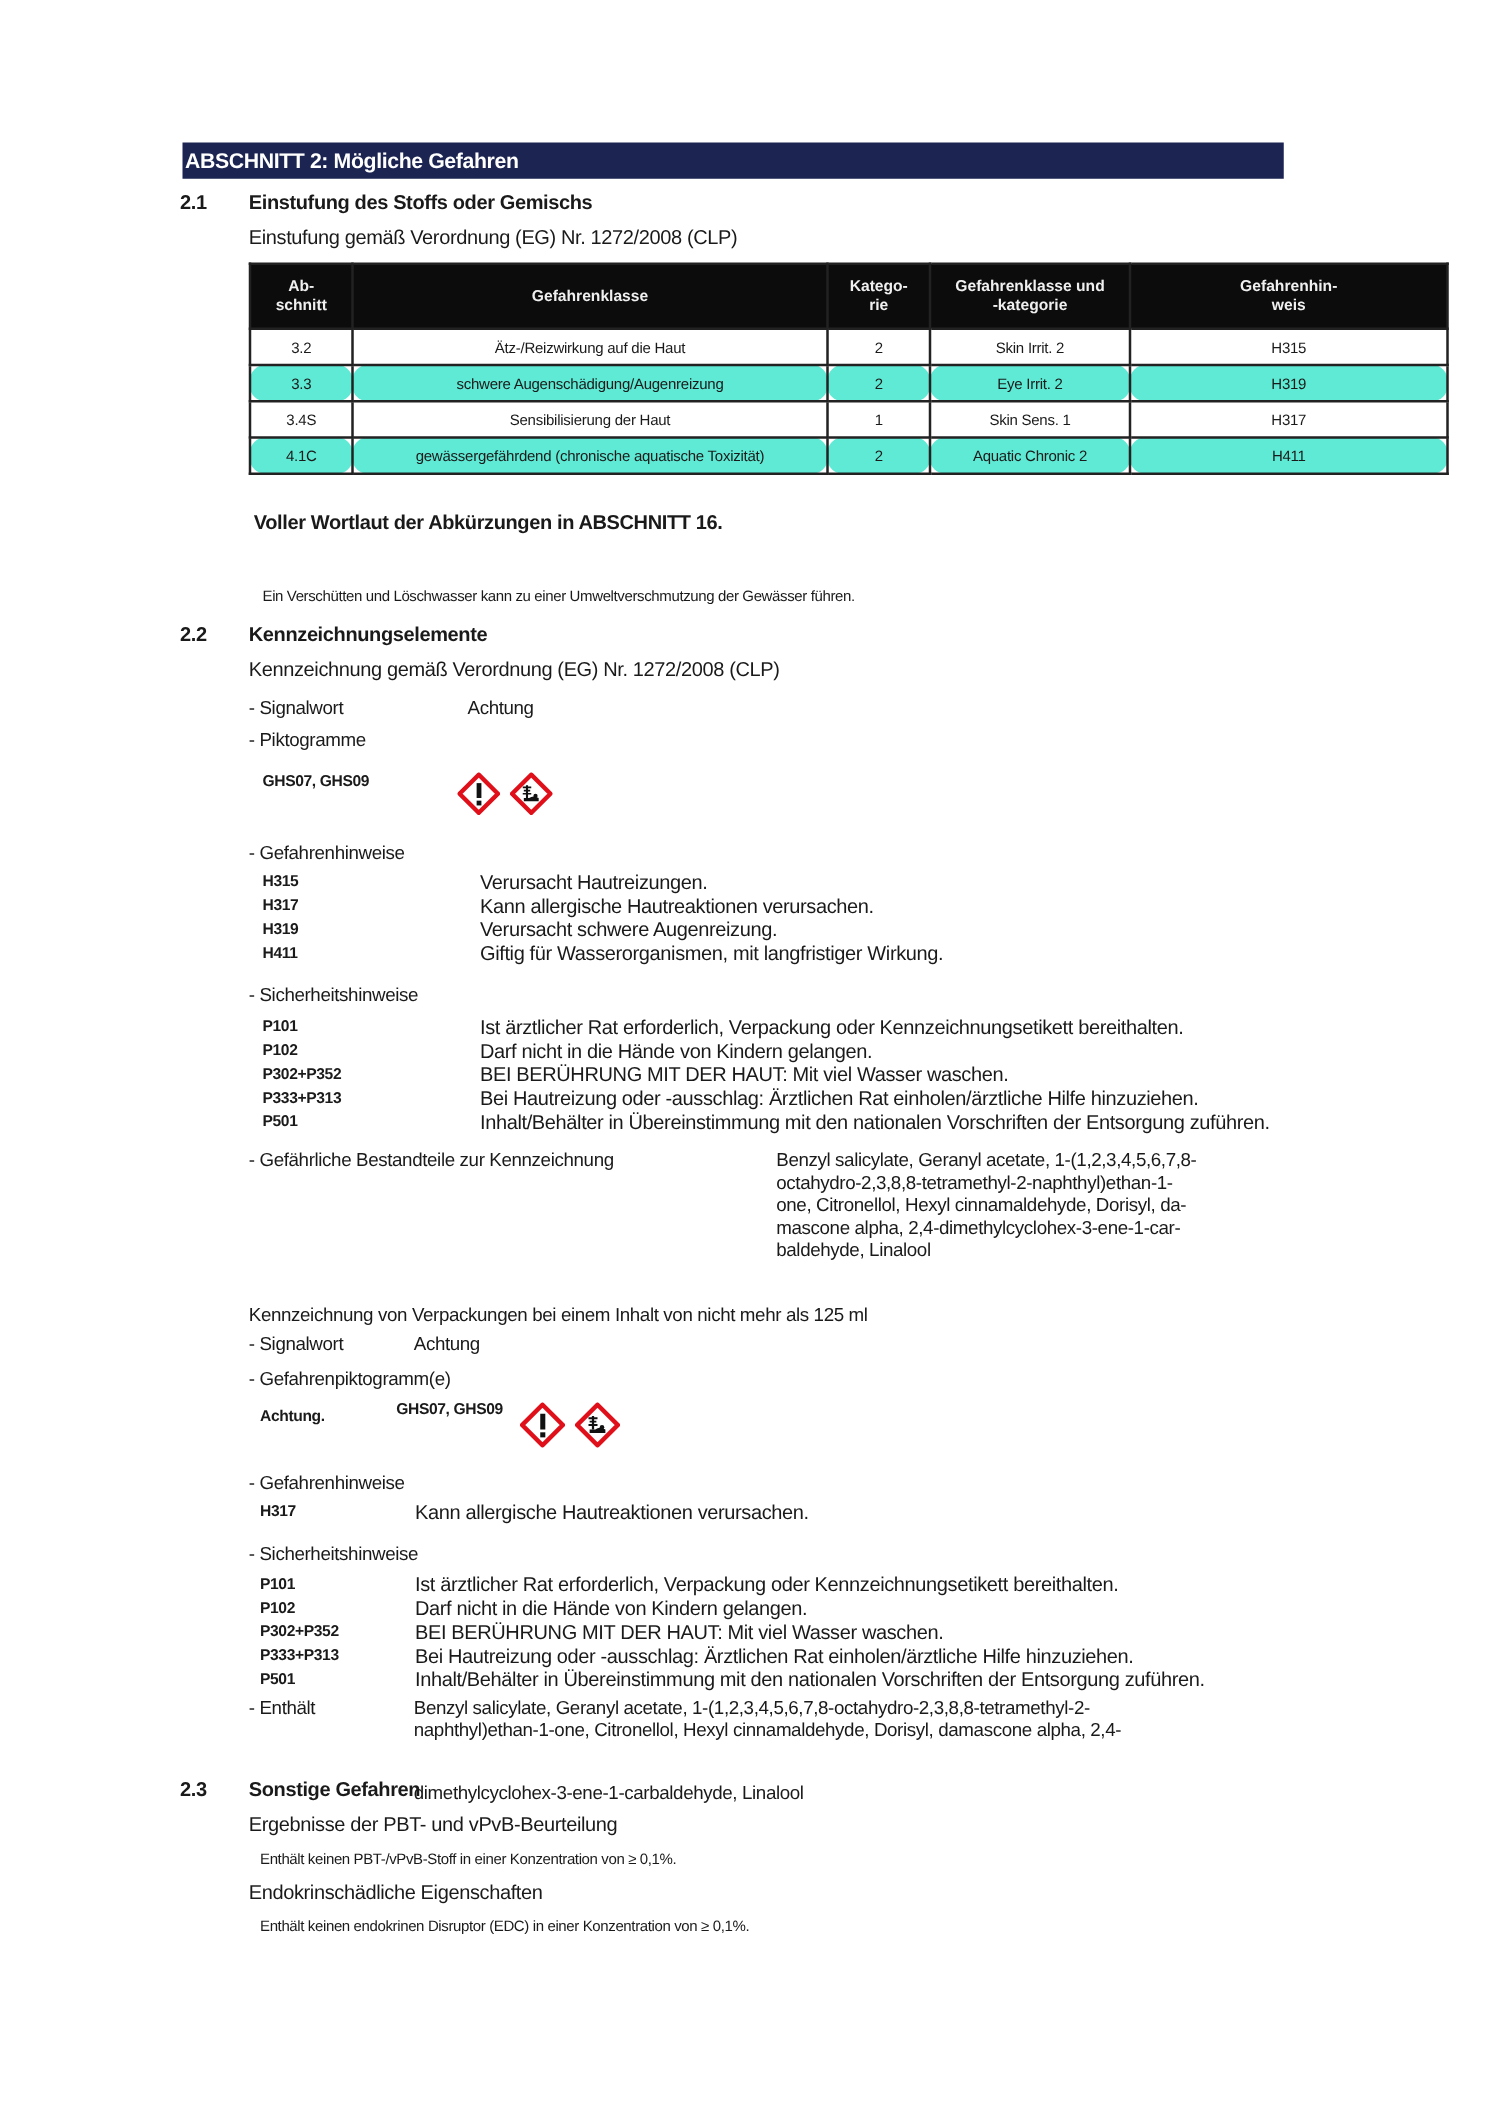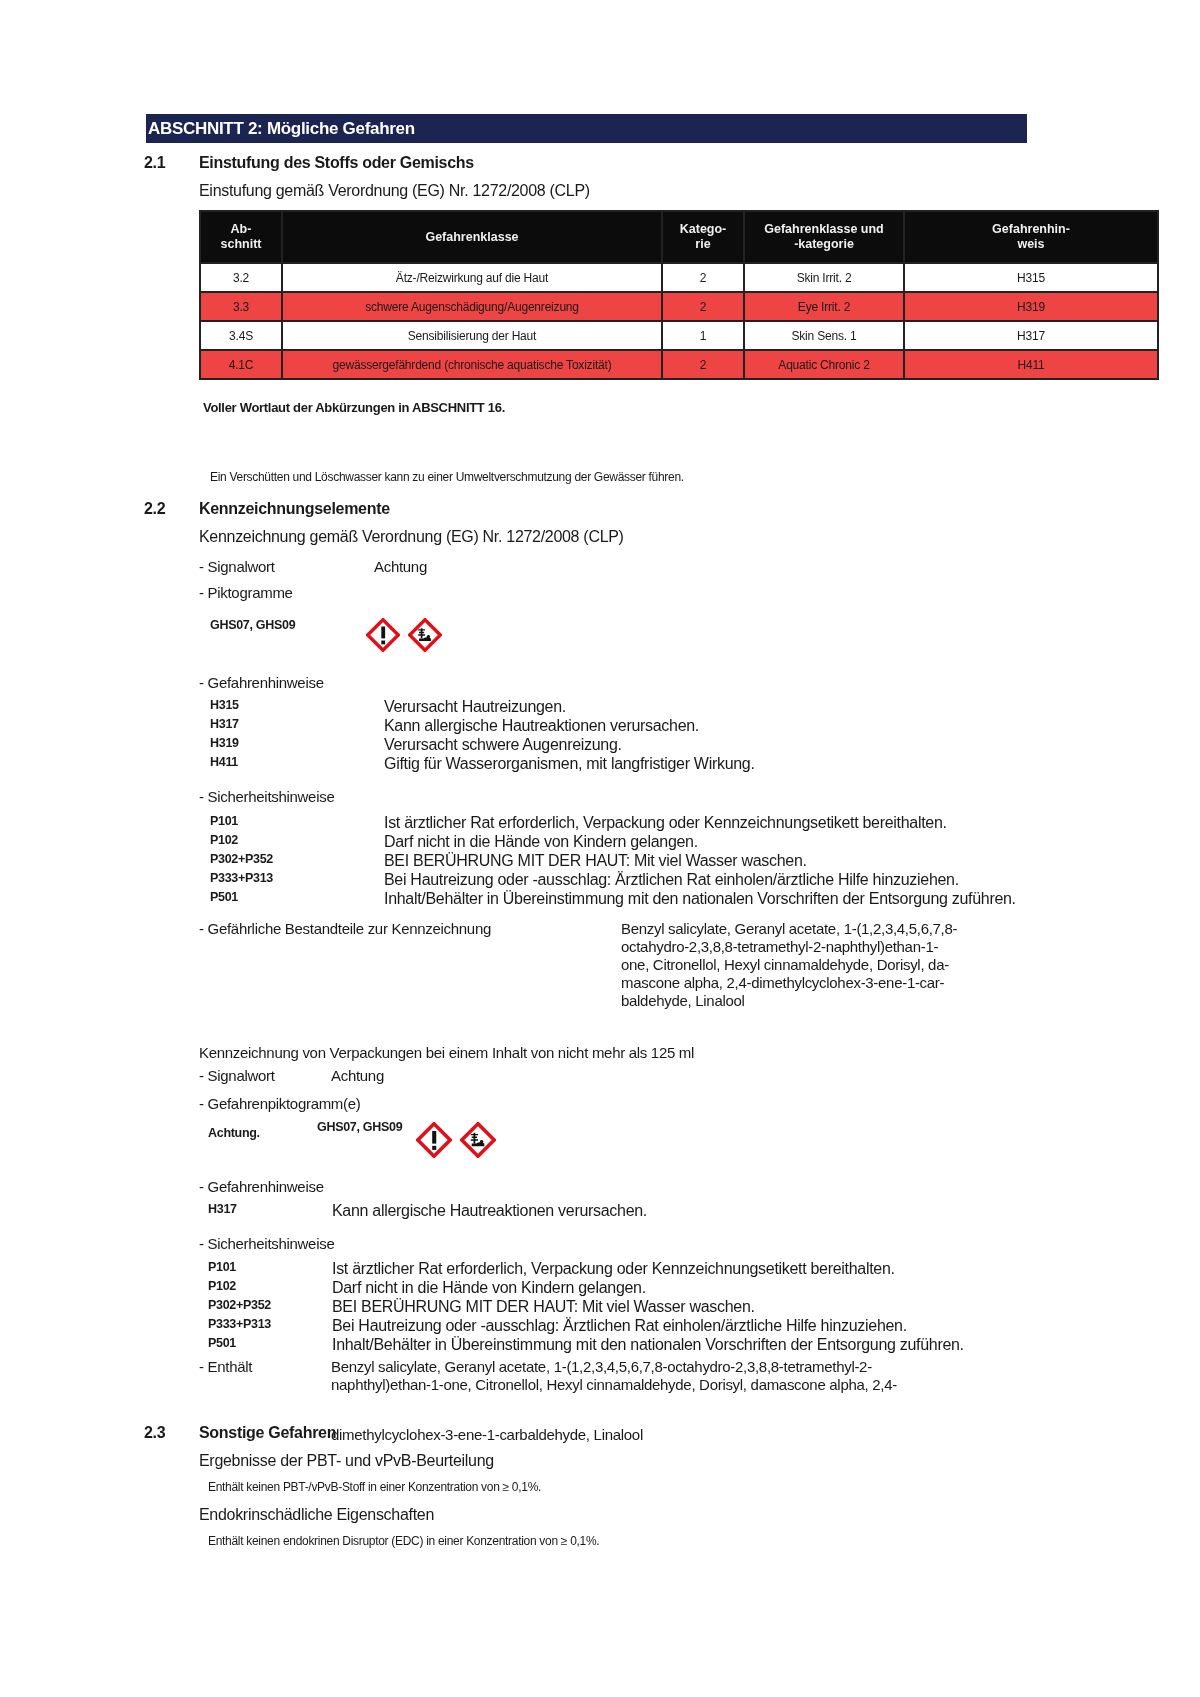--- a/index.html
+++ b/index.html
@@ -8,21 +8,21 @@
   .section-bar { position: absolute; left: 146px; top: 114px; width: 881px; height: 29px; background: #1c2451; color: #fff; font-weight: bold; font-size: 17px; line-height: 29px; padding-left: 2px; box-sizing: border-box; letter-spacing: -0.3px; }
   .subnum { position: absolute; font-weight: bold; font-size: 16px; letter-spacing: -0.3px; }
   .subtitle { position: absolute; font-weight: bold; font-size: 16px; letter-spacing: -0.3px; }
   .heading2 { position: absolute; font-size: 16px; letter-spacing: -0.3px; }
   .small { position: absolute; font-size: 12.5px; letter-spacing: -0.3px; }
 
   table.hz { position: absolute; left: 199px; top: 210px; width: 960px; border-collapse: collapse; font-size: 12px; }
   table.hz th { background: #0c0c0c; color: #f0f0f0; font-weight: bold; font-size: 12.5px; line-height: 15px; padding: 6px 4px; border: 2px solid #222; text-align: center; height: 38px; }
   table.hz td { border: 2px solid #222; text-align: center; height: 27px; padding: 0 4px; font-size: 12px; letter-spacing: -0.2px; }
   table.hz tr.odd td { background: #ffffff; }
-  table.hz tr.even td { background: #ef4444; }
+  table.hz tr.even td { background: #5eead4; border-radius: 12px; }
 
   .row { position: absolute; font-size: 16px; letter-spacing: -0.3px; }
   .code { position: absolute; font-size: 12.5px; letter-spacing: -0.3px; font-weight: bold; }
   .dash-label { position: absolute; font-size: 15px; letter-spacing: -0.3px; }
   .para { position: absolute; font-size: 15px; line-height: 18px; letter-spacing: -0.3px; }
 
   .picto { position: absolute; width: 34px; height: 34px; }
   .picto svg { width: 100%; height: 100%; }
 </style>
 </head>
@@ -71,21 +71,21 @@
       <tr class="even">
         <td>4.1C</td>
         <td>gewässergefährdend (chronische aquatische Toxizität)</td>
         <td>2</td>
         <td>Aquatic Chronic 2</td>
         <td>H411</td>
       </tr>
     </tbody>
   </table>
 
-  <div class="small" style="left:203px; top:400px; font-size:13px; font-weight:bold;">Voller Wortlaut der Abkürzungen in ABSCHNITT 16.</div>
+  <div class="small" style="left:203px; top:410px; font-size:16px; font-weight:bold;">Voller Wortlaut der Abkürzungen in ABSCHNITT 16.</div>
 
   <div class="small" style="left:210px; top:470px; font-size:12px;">Ein Verschütten und Löschwasser kann zu einer Umweltverschmutzung der Gewässer führen.</div>
 
   <div class="subnum" style="left:144px; top:500px;">2.2</div>
   <div class="subtitle" style="left:199px; top:500px;">Kennzeichnungselemente</div>
   <div class="heading2" style="left:199px; top:528px;">Kennzeichnung gemäß Verordnung (EG) Nr. 1272/2008 (CLP)</div>
 
   <div class="dash-label" style="left:199px; top:558px;">- Signalwort</div>
   <div class="dash-label" style="left:374px; top:558px;">Achtung</div>
   <div class="dash-label" style="left:199px; top:584px;">- Piktogramme</div>

